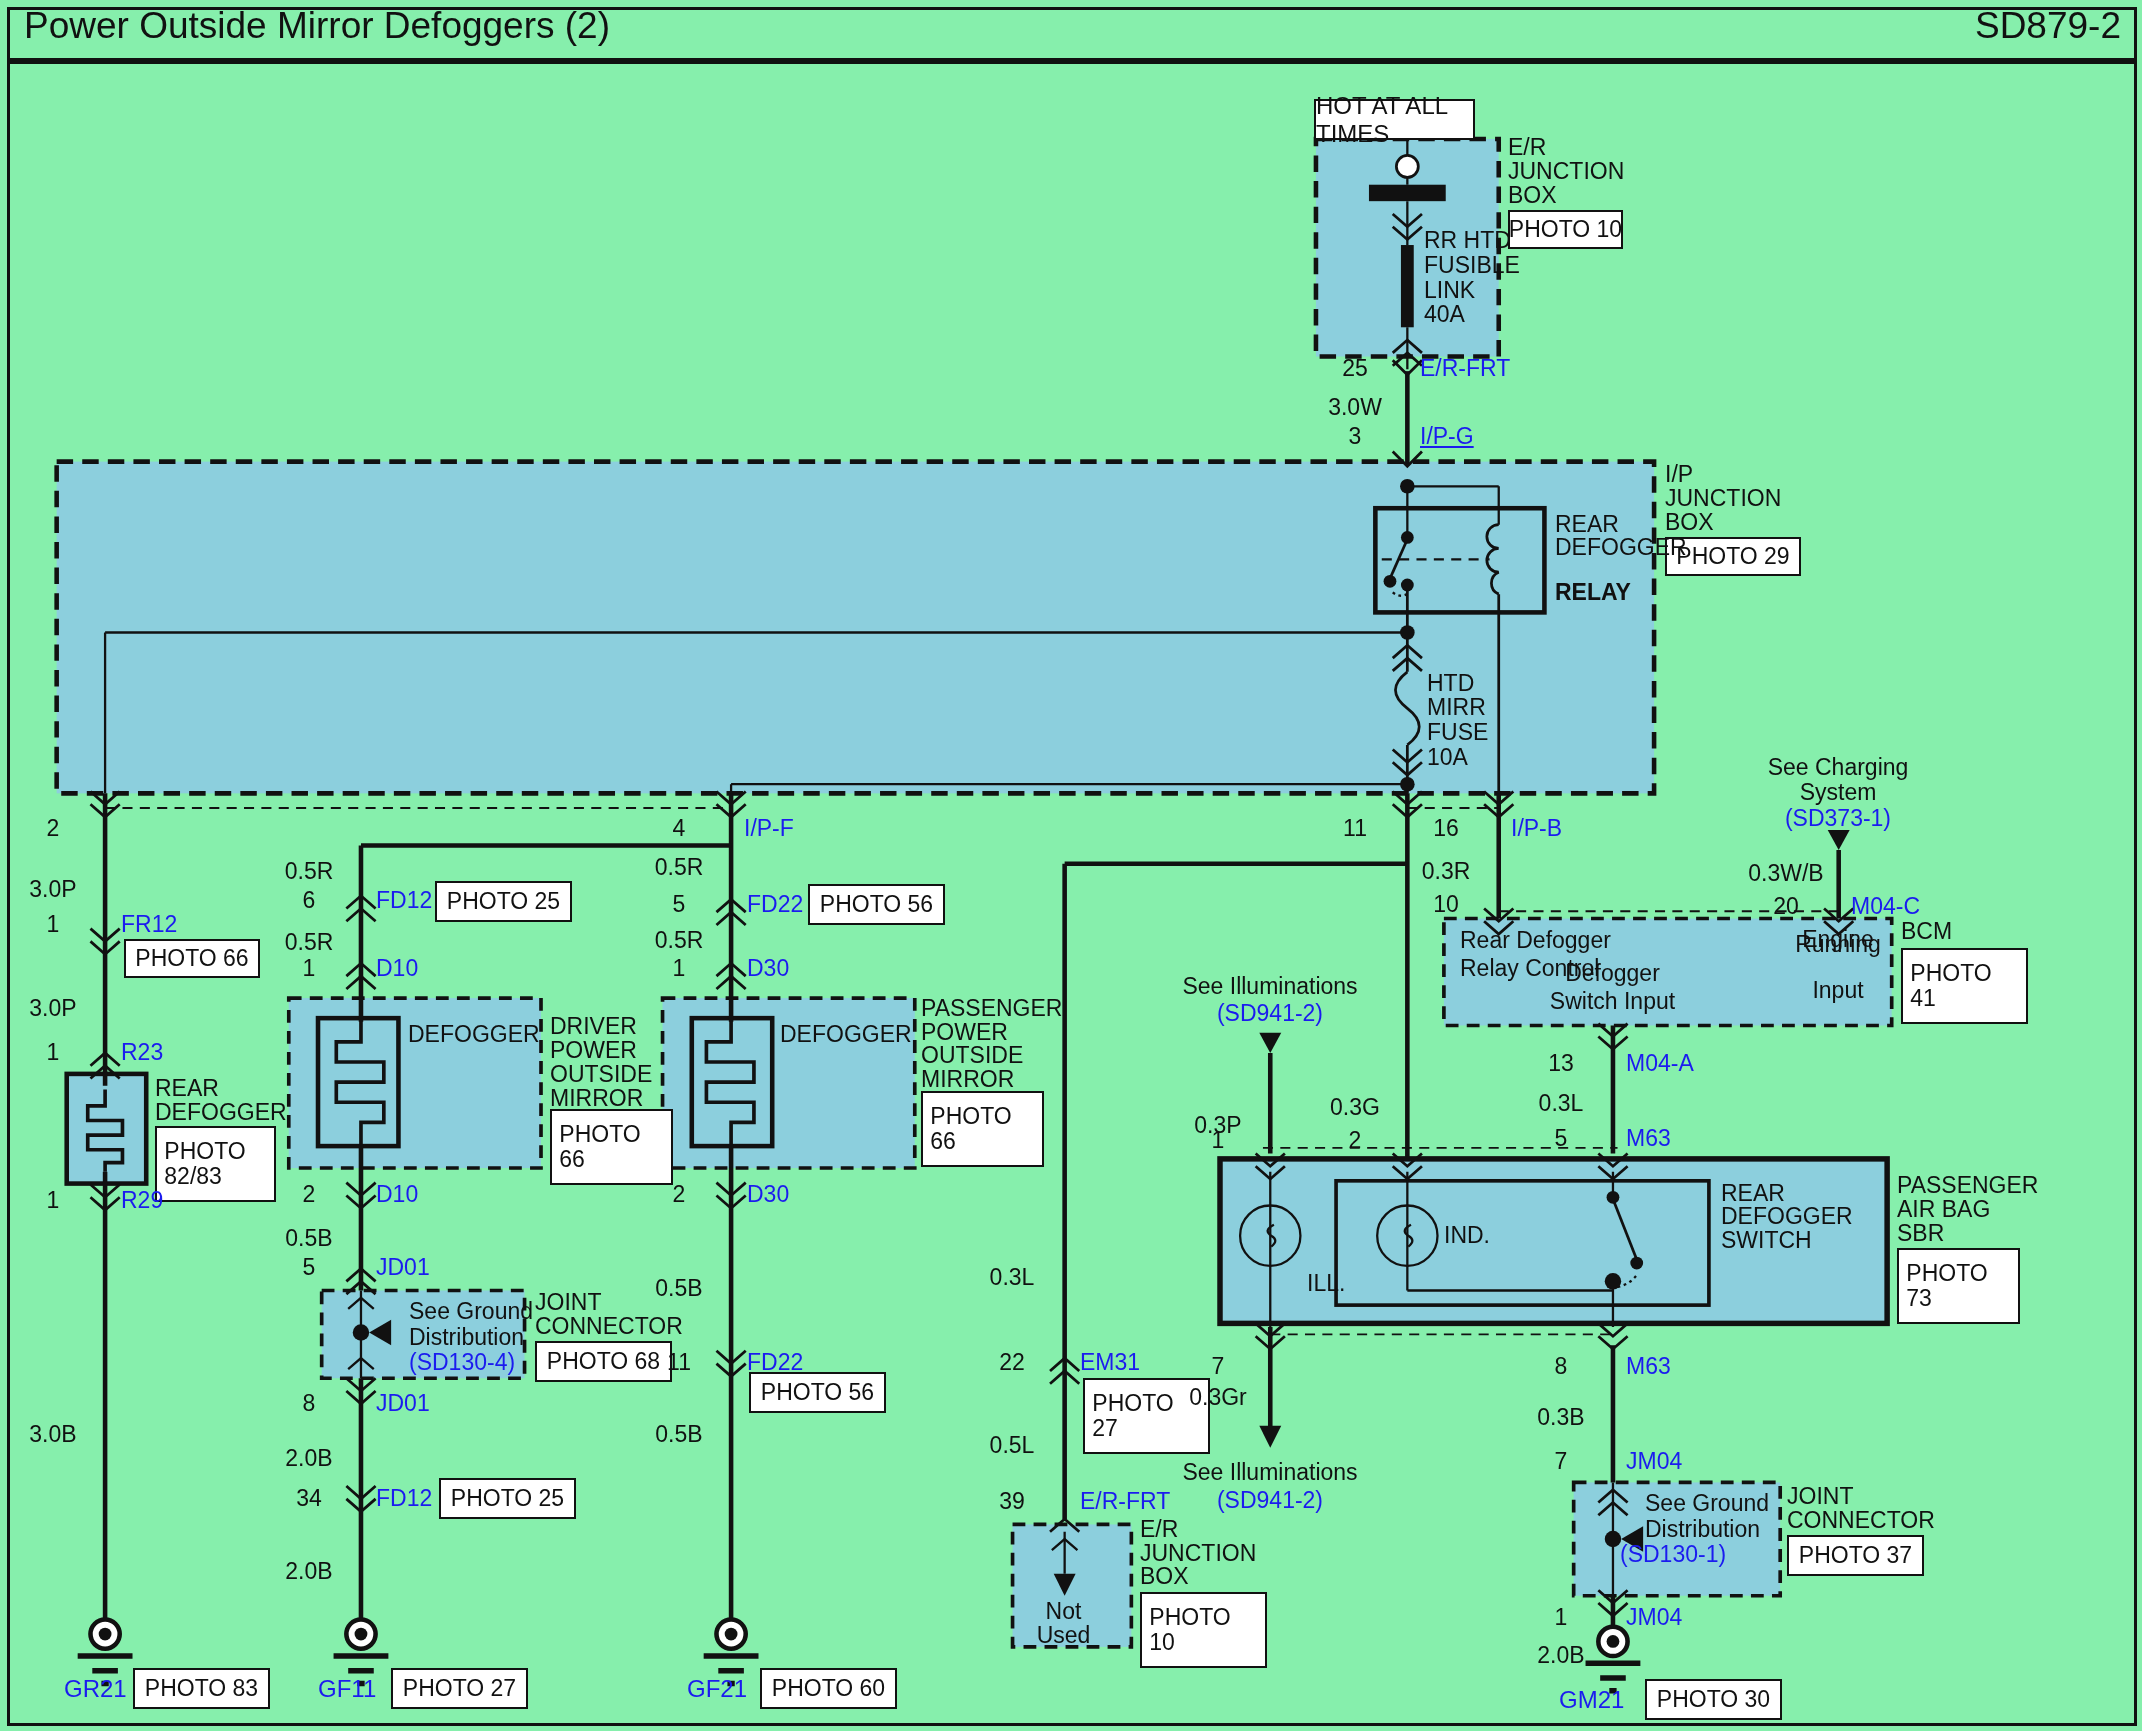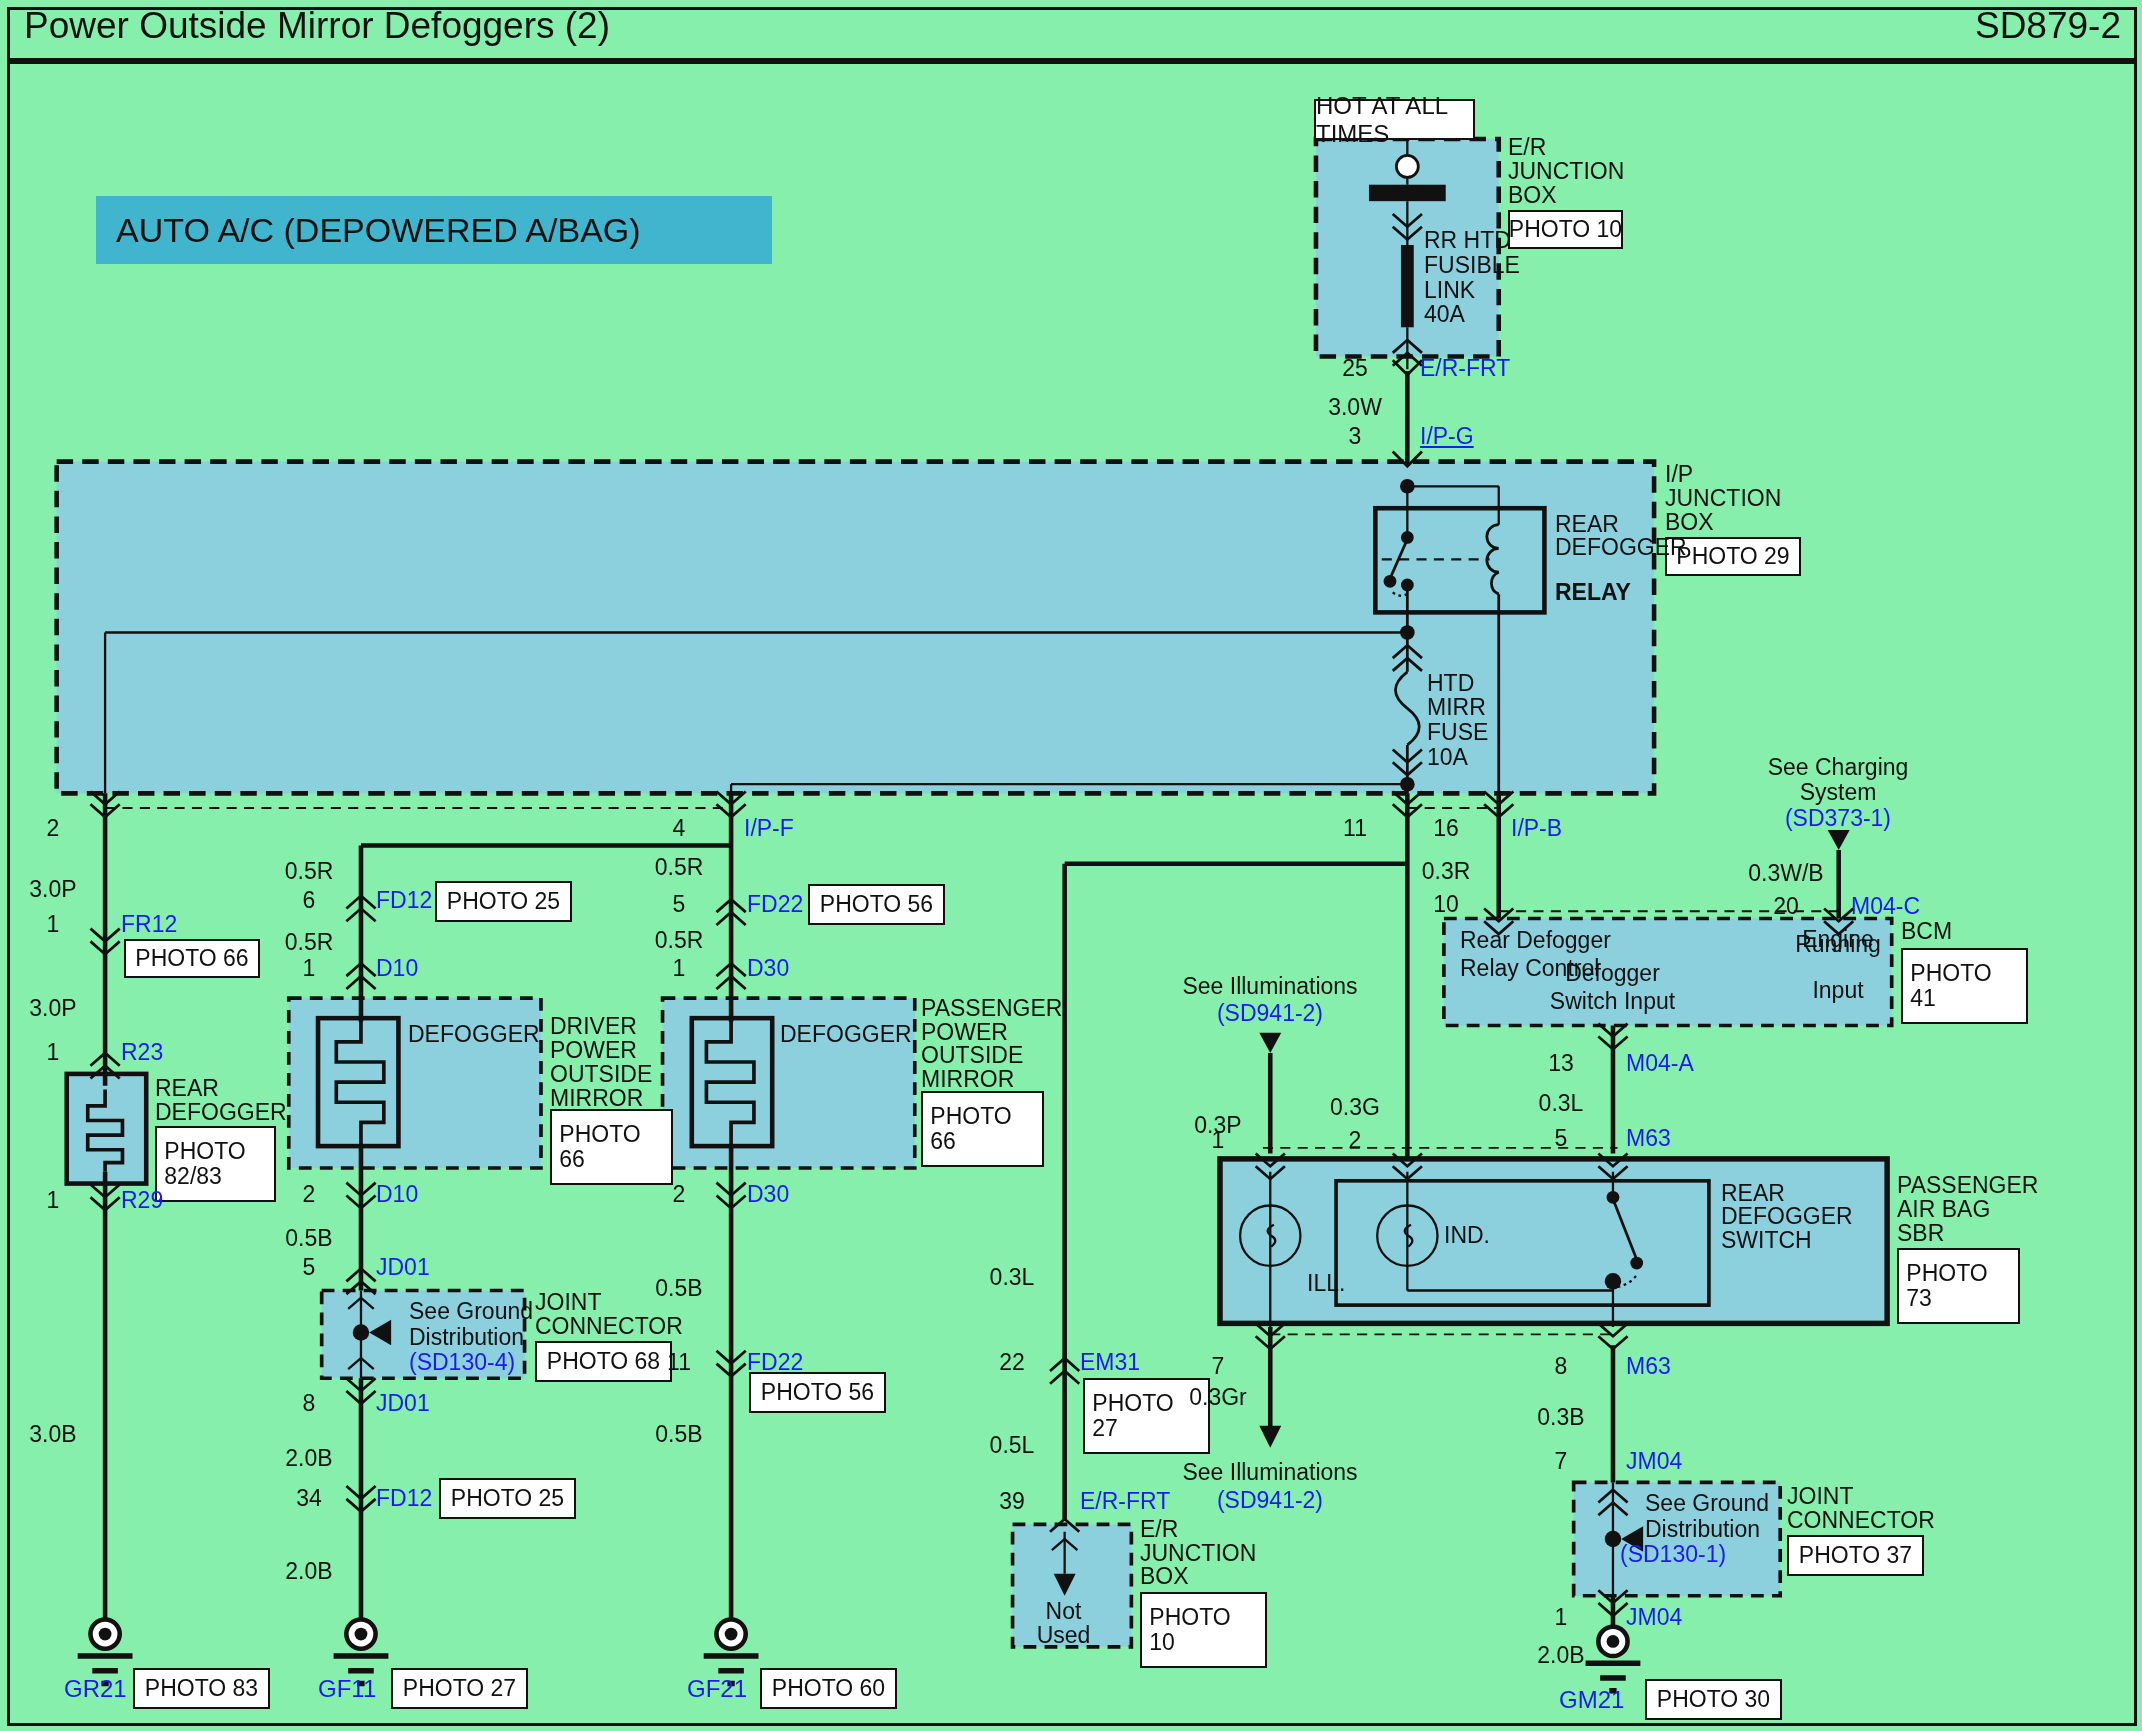--- a/index.html
+++ b/index.html
@@ -174,21 +174,20 @@
       <path d="M1749,1740 L1765,1754 L1781,1740 M1749,1754 L1765,1768 L1781,1754"></path>
       <path d="M1151,1696 L1165,1684 L1179,1696" stroke-width="2.5"></path>
       <path d="M381,1432 L395,1420 L409,1432 M381,1498 L395,1486 L409,1498" stroke-width="2.5"></path>
     </g>
   </svg>
 
   <div class="frame"></div>
   <div class="divider"></div>
   <div class="lbl title" style="left:24px;top:12.8px;">Power Outside Mirror Defoggers (2)</div>
   <div class="lbl title" style="right:22px;top:12.8px;position:absolute;">SD879-2</div>
-  <div class="variant" style="left:96px;top:196px;width:656px;height:68px;background:#41b5ce;">AUTO A/C (DEPOWERED A/BAG)</div>
 
   <div class="hot" style="left:1314px;top:99px;width:157px;height:37px;">HOT AT ALL TIMES</div>
   <div class="lbl" style="left:1508px;top:135px;">E/R</div>
   <div class="lbl" style="left:1508px;top:159px;">JUNCTION</div>
   <div class="lbl" style="left:1508px;top:183px;">BOX</div>
   <div class="pbox" style="left:1508px;top:210px;width:111px;height:35px;">PHOTO 10</div>
   <div class="lbl" style="left:1424px;top:228px;">RR HTD</div>
   <div class="lbl" style="left:1424px;top:253px;">FUSIBLE</div>
   <div class="lbl" style="left:1424px;top:278px;">LINK</div>
   <div class="lbl" style="left:1424px;top:302px;">40A</div>

